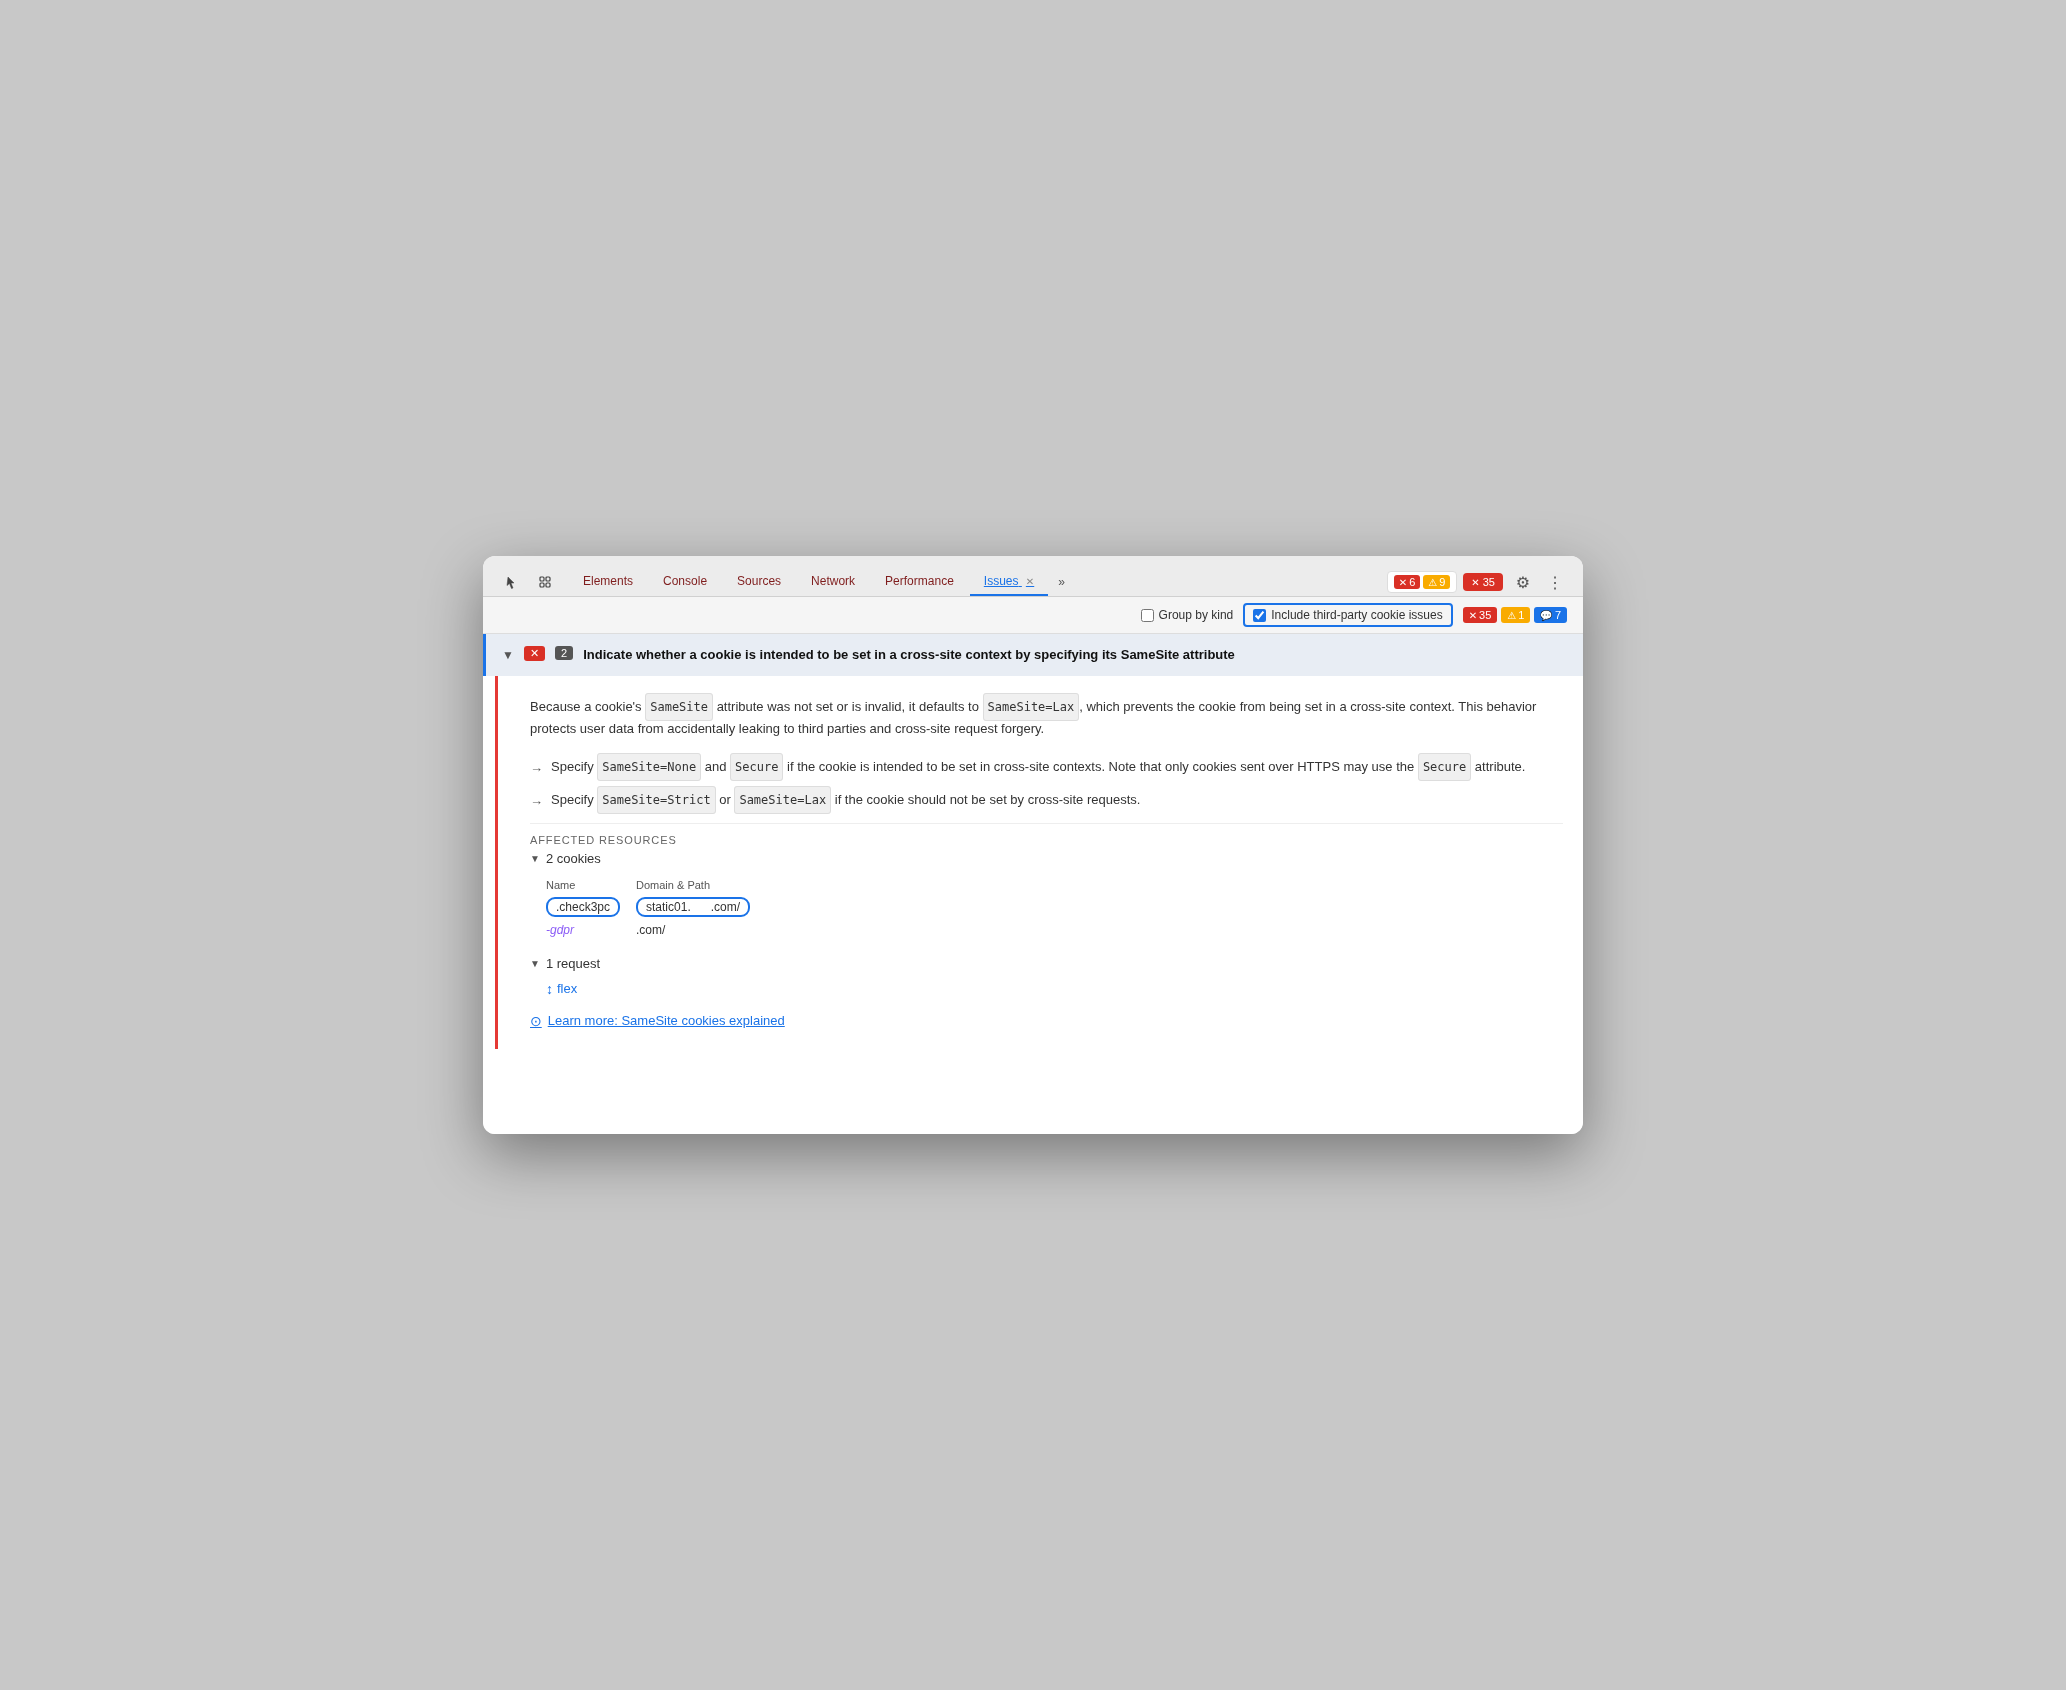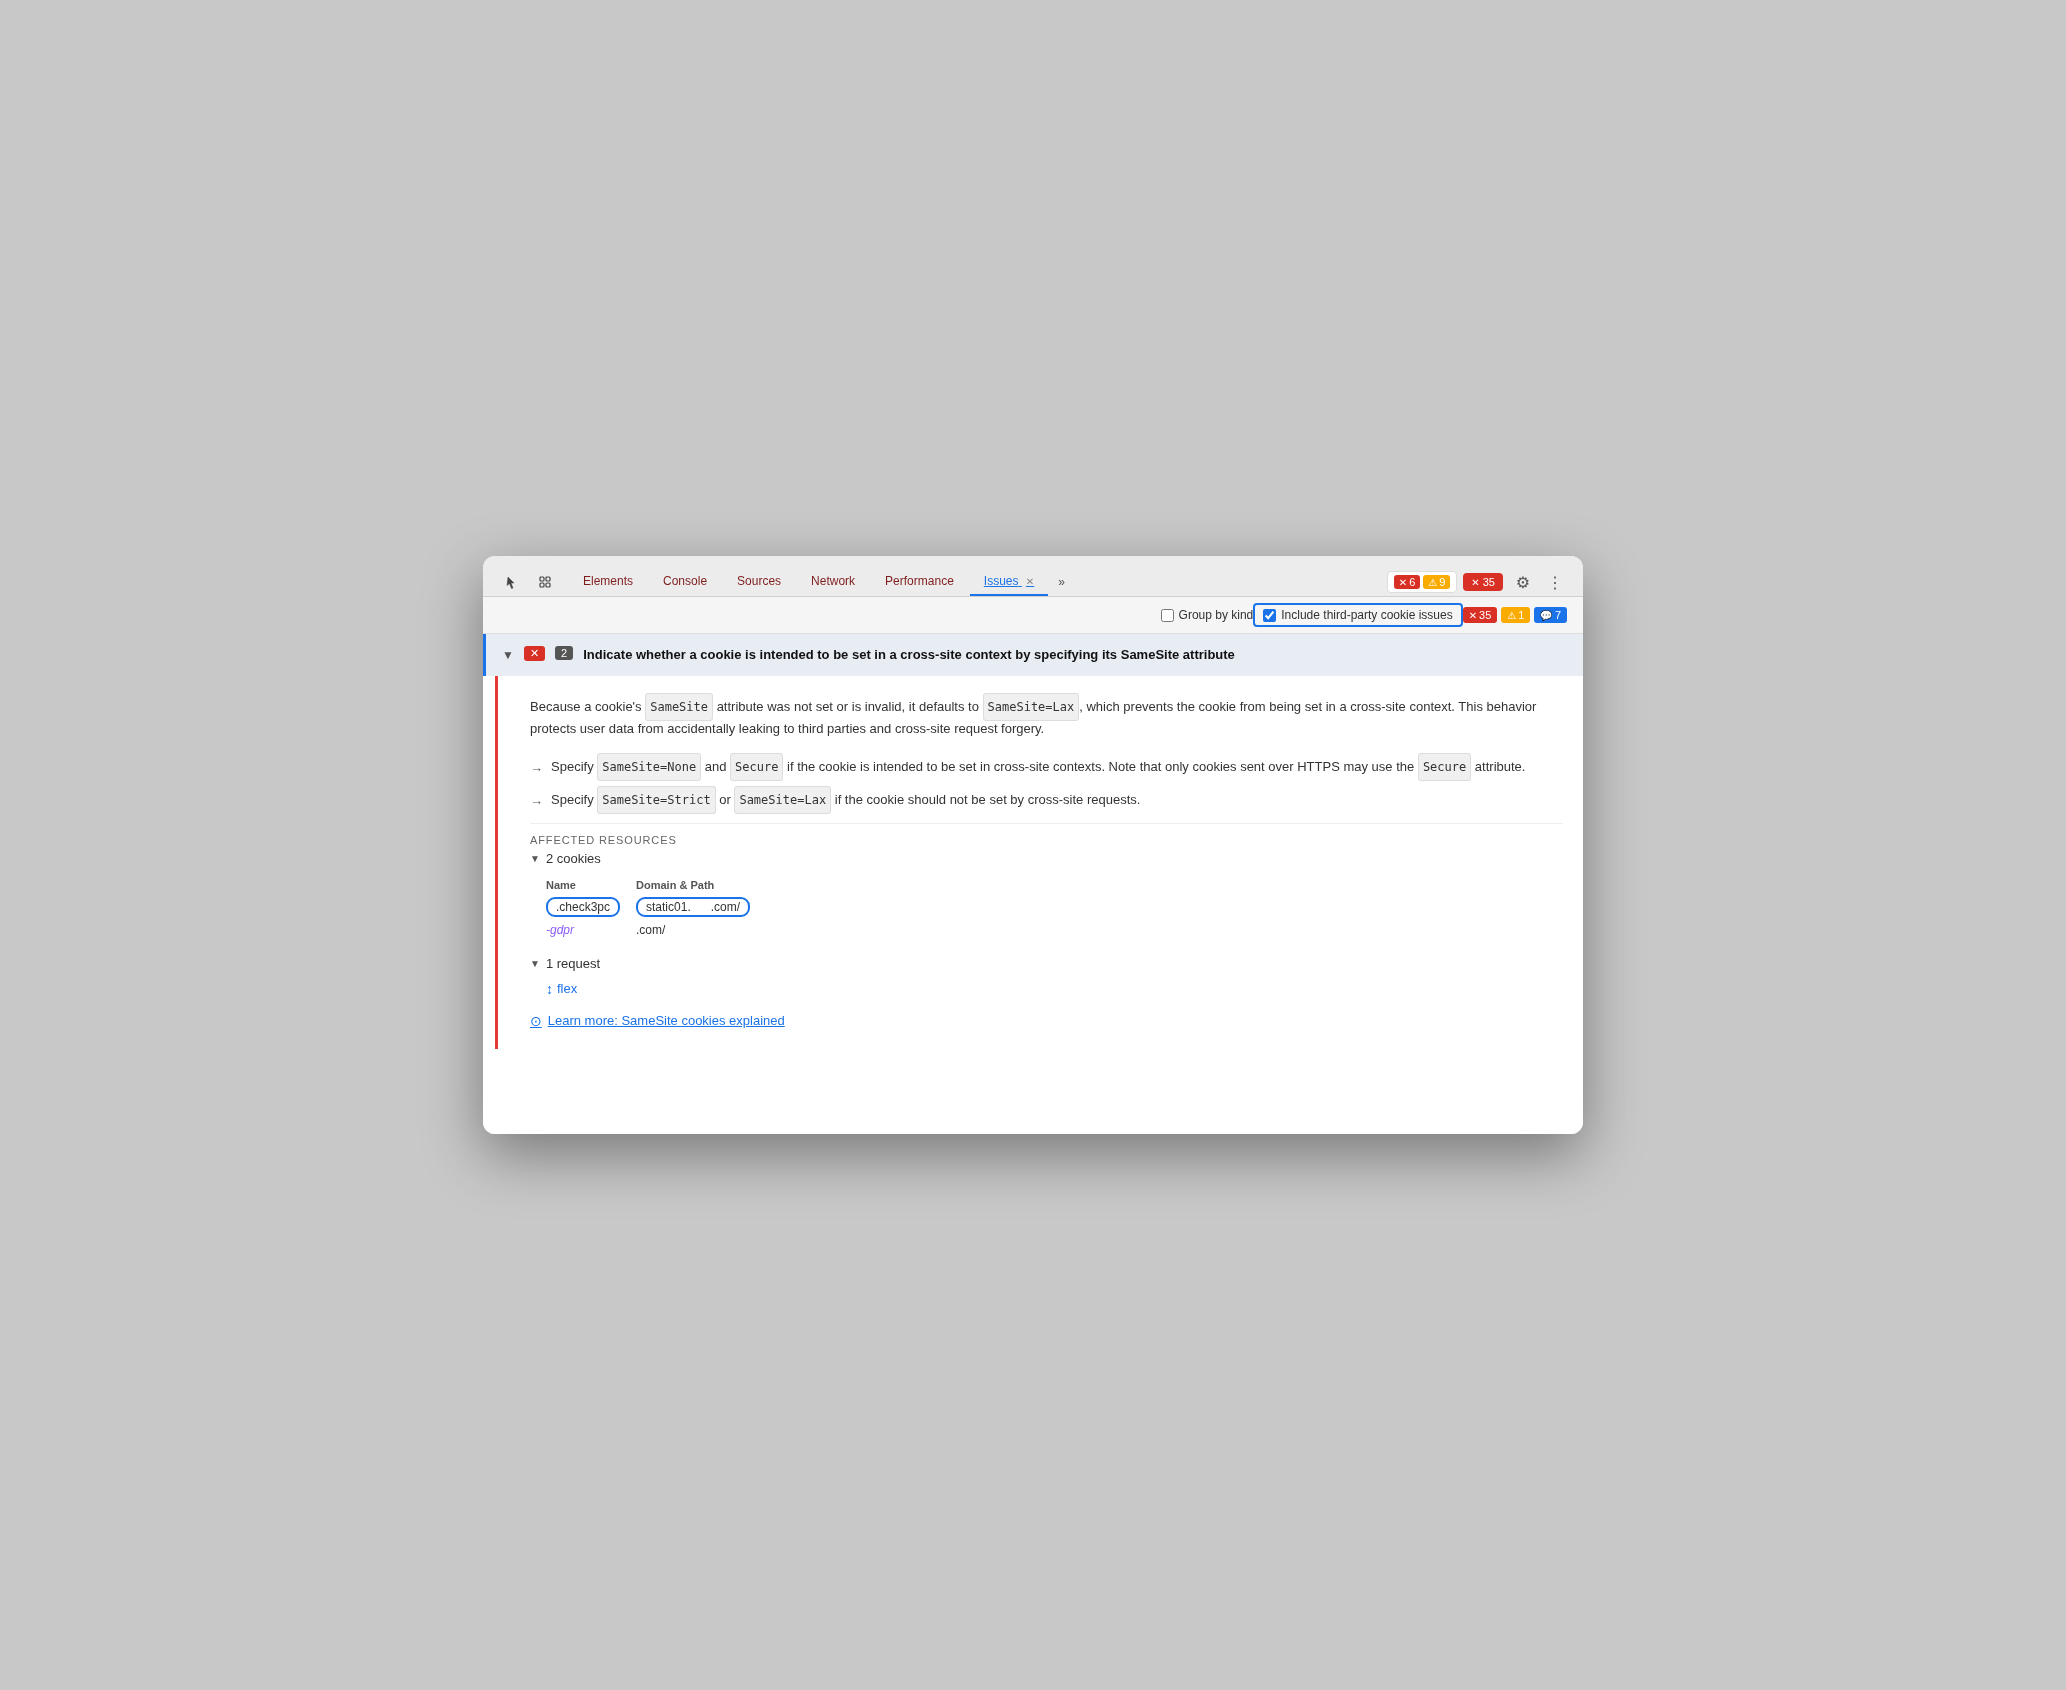--- a/index.html
+++ b/index.html
@@ -166,20 +166,21 @@
       font-size: 16px;
       color: #555;
     }
     .subbar {
       background: #f5f5f5;
       border-bottom: 1px solid #ddd;
       padding: 6px 16px;
       display: flex;
       align-items: center;
       justify-content: flex-end;
+      gap: 10px;
     }
     .checkbox-group {
       display: flex;
       align-items: center;
       gap: 5px;
       font-size: 12px;
       color: #333;
     }
     .checkbox-group input[type="checkbox"] {
       width: 13px;
@@ -341,21 +342,21 @@
     }
     .cookies-table {
       margin-left: 16px;
       margin-top: 6px;
       border-collapse: collapse;
       font-size: 12px;
     }
     .cookies-table th {
       font-size: 11px;
       color: #555;
-      font-weight: 700;
+      font-weight: 400;
       padding: 3px 16px 3px 0;
       text-align: left;
     }
     .cookies-table td {
       padding: 3px 16px 3px 0;
       color: #333;
     }
     .cookie-link {
       color: #8b5cf6;
       text-decoration: none;

